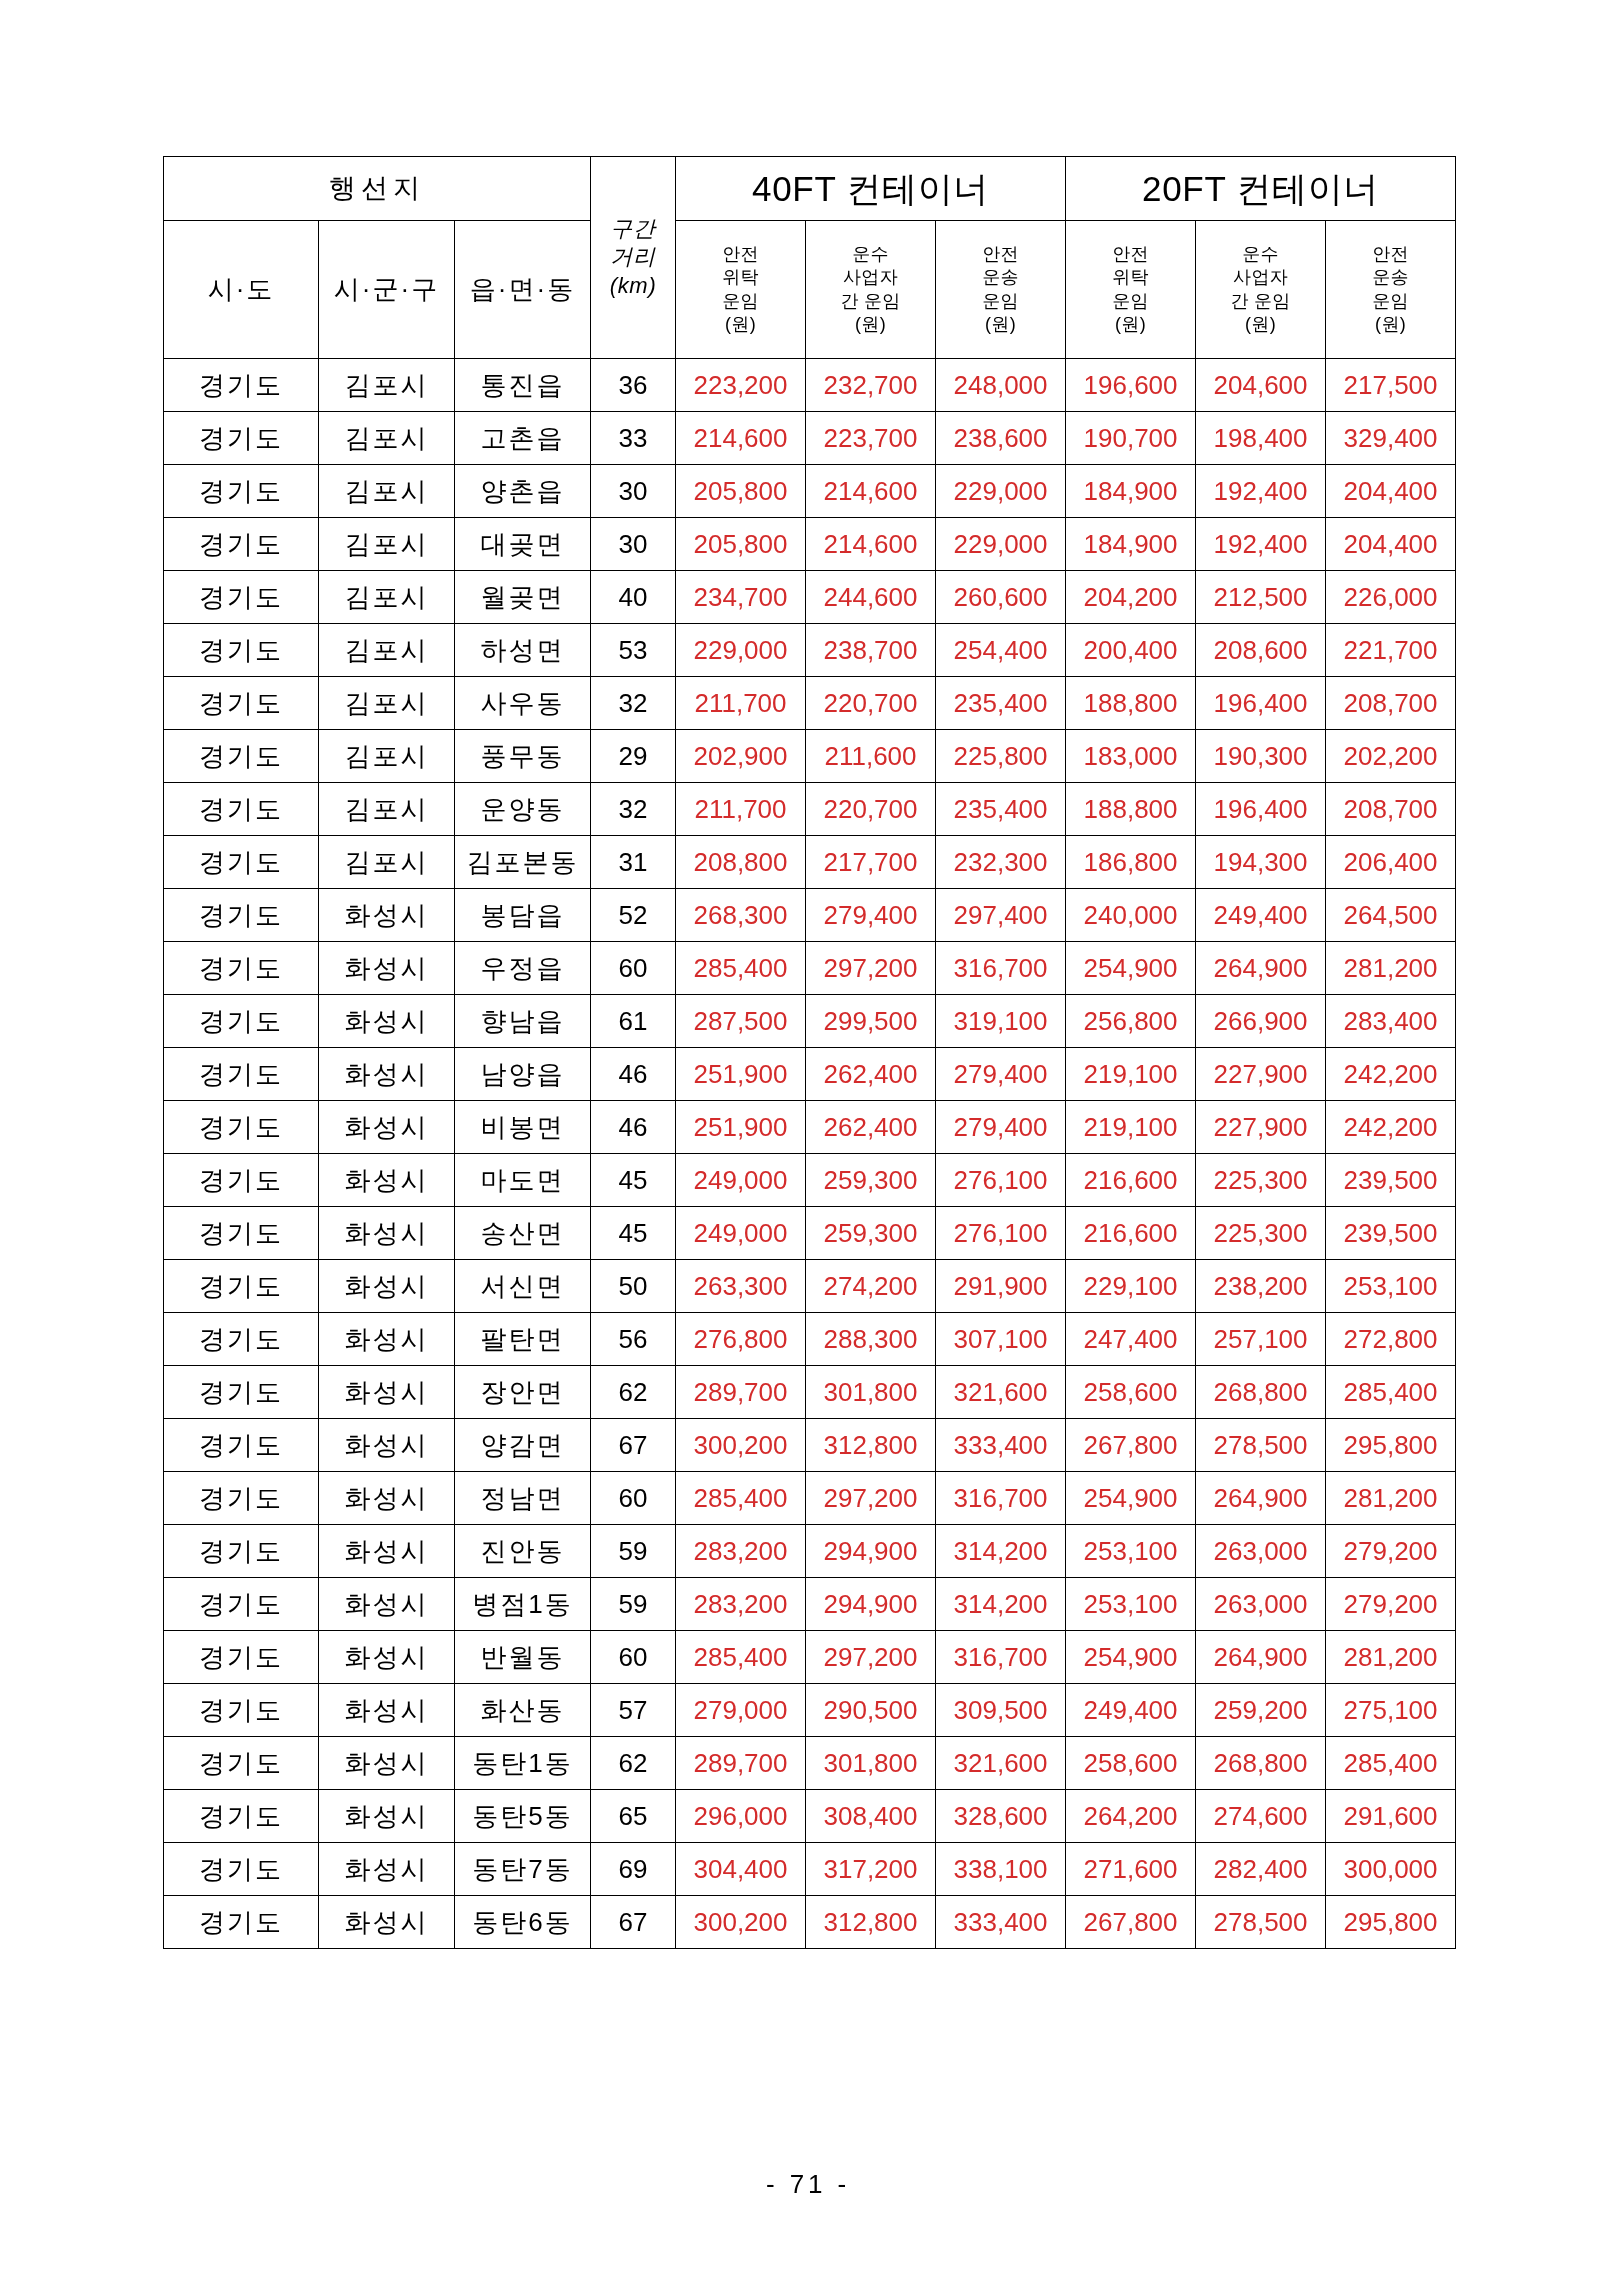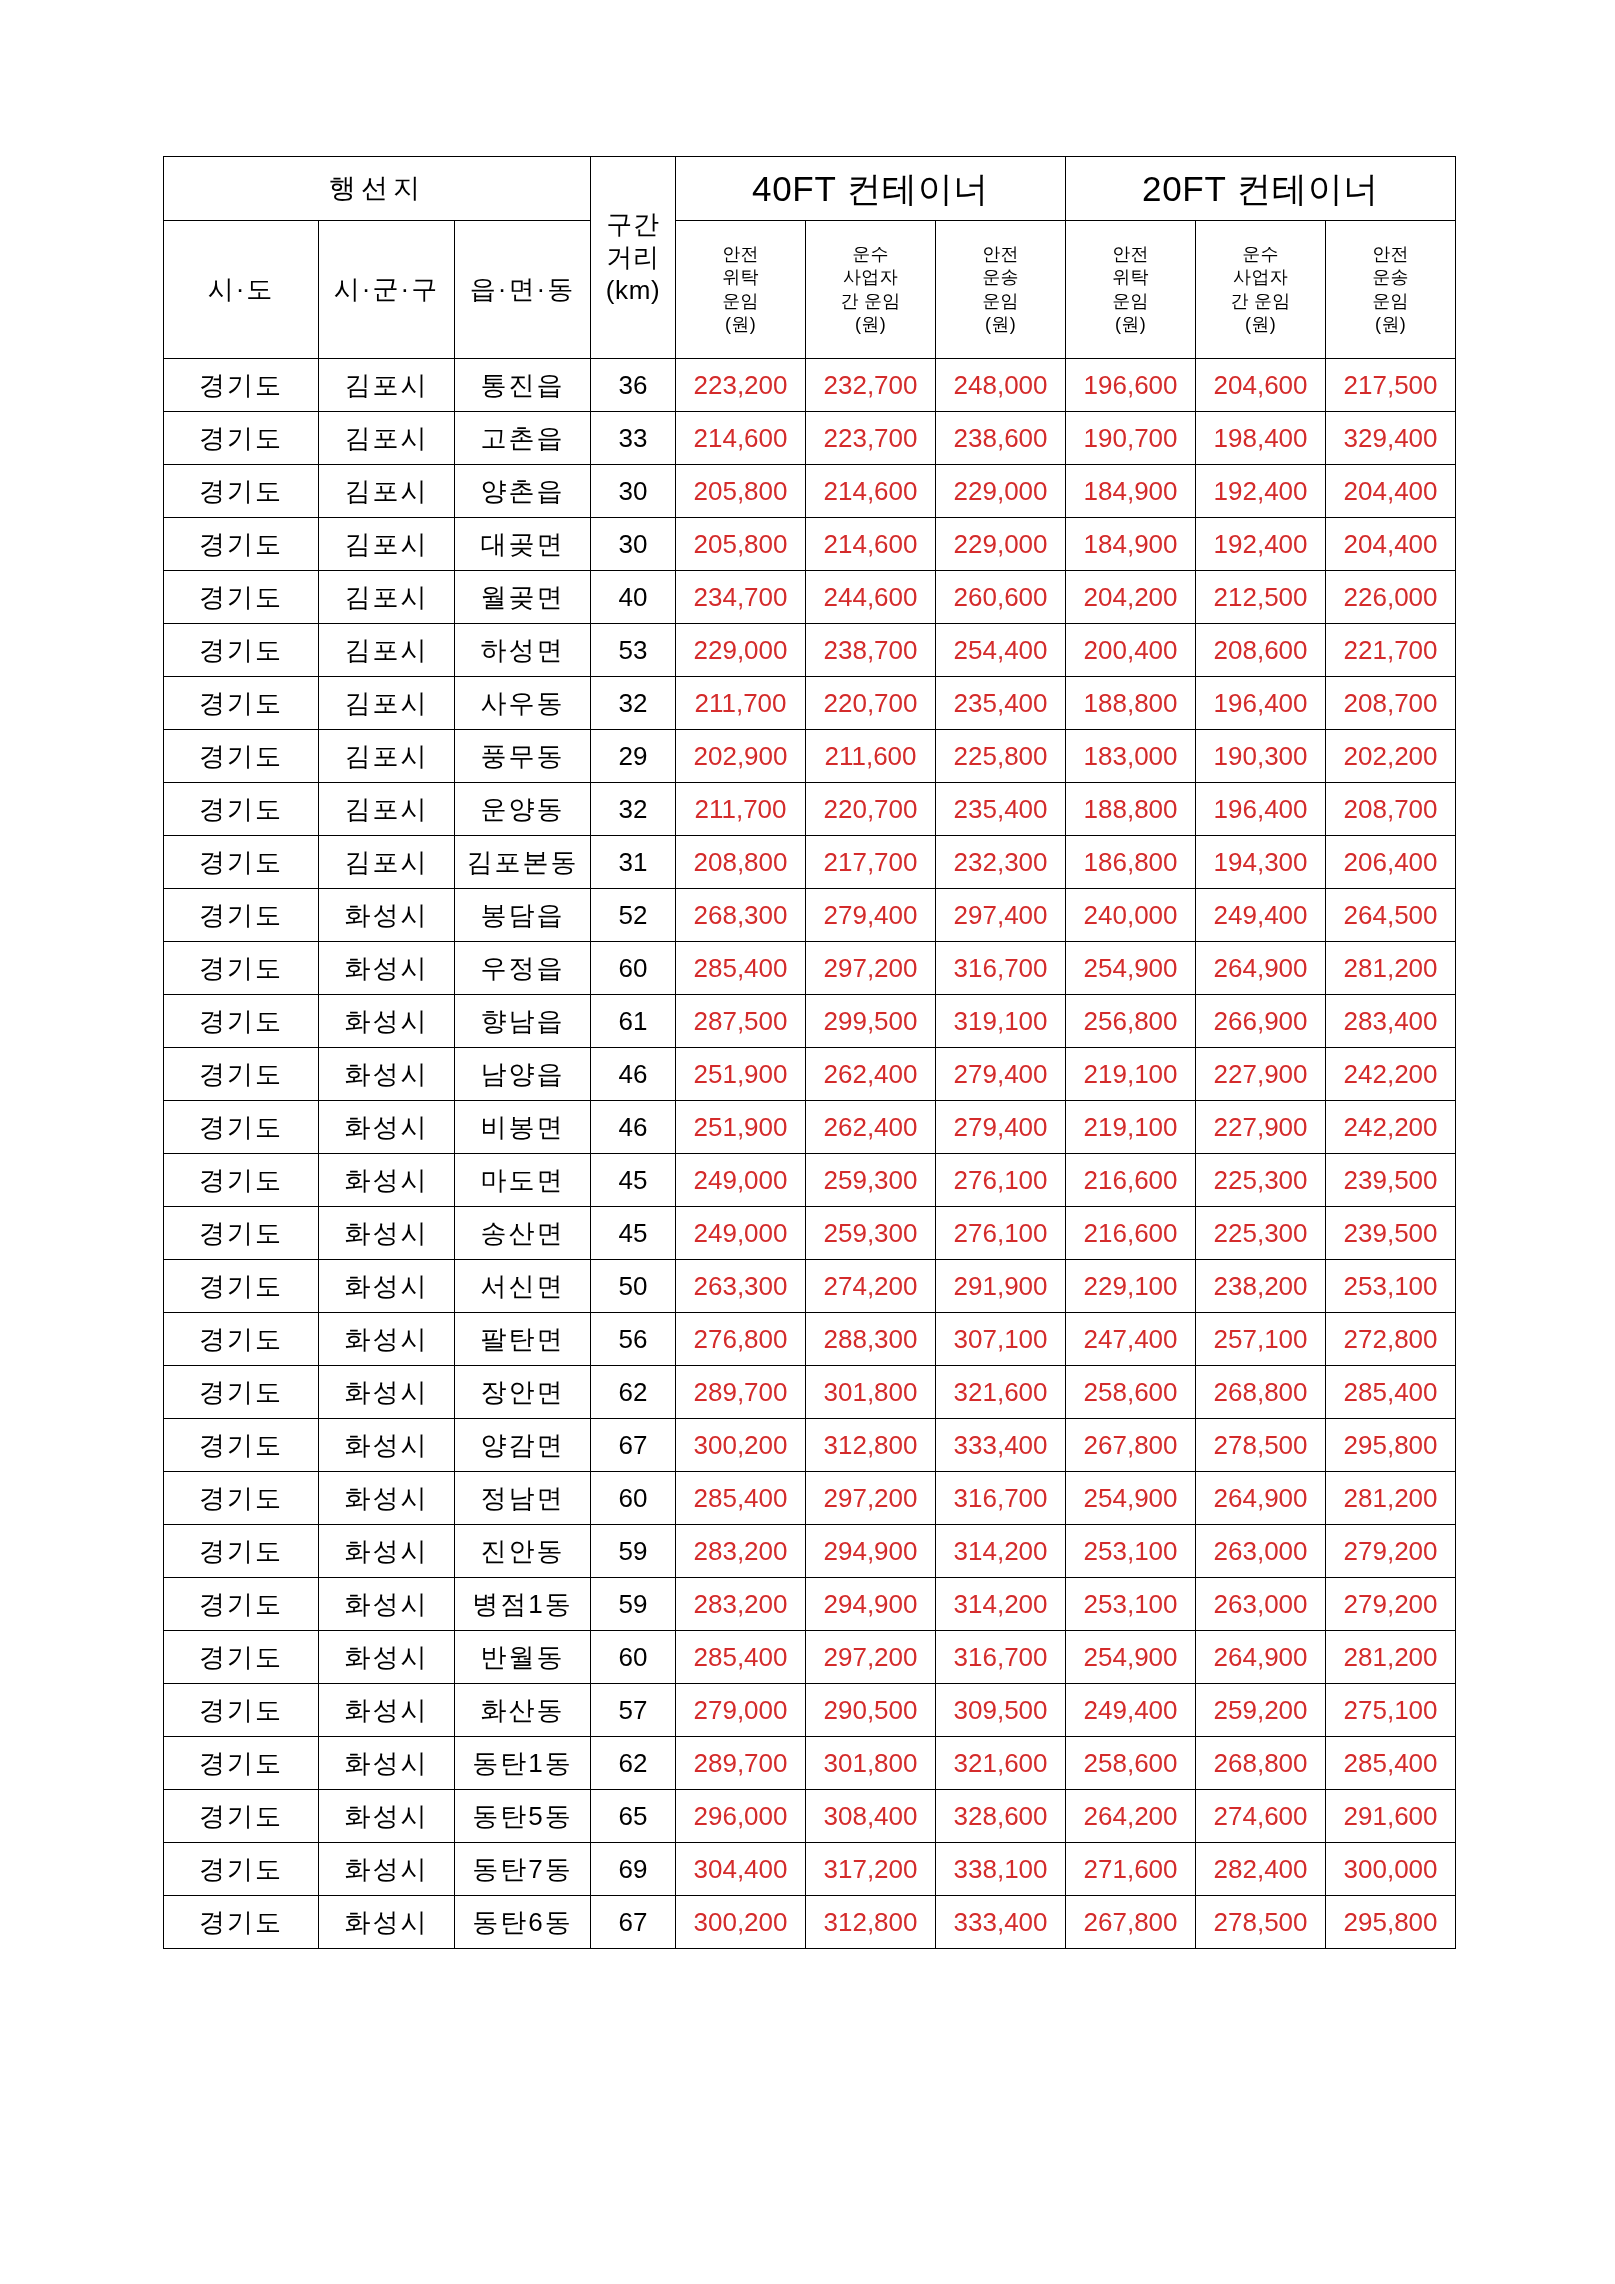--- a/index.html
+++ b/index.html
@@ -41,21 +41,21 @@
   col.c-dist     { width: 85px; }
   col.c-money    { width: 130px; }
 
   thead th {
     font-size: 26px;
     line-height: 1.30;
     letter-spacing: 0.3px;
   }
   .hdr-group-dest { height: 63px; font-size: 27px; letter-spacing: 5.2px; }
   .hdr-group-ft   { height: 63px; font-size: 35px; letter-spacing: 0.7px; }
-  .hdr-dist       { font-size: 26px; line-height: 1.28; letter-spacing: 0.7px; }
+  .hdr-dist       { font-size: 22px; line-height: 1.28; letter-spacing: 0.7px; font-style: italic; }
   .hdr-sub        { height: 137px; font-size: 18px; line-height: 1.30; }
   .hdr-small-col  { font-size: 26px; letter-spacing: 2px; }
 
   tbody td {
     height: 52px;
     font-size: 26px;
   }
   td.name { letter-spacing: 2px; }
   td.num  { letter-spacing: 0px; margin-top: 10px; }
   td.money {
@@ -502,14 +502,15 @@
           <td class="money">300,200</td>
           <td class="money">312,800</td>
           <td class="money">333,400</td>
           <td class="money">267,800</td>
           <td class="money">278,500</td>
           <td class="money">295,800</td>
         </tr>
       </tbody>
   </table>
 
+  <div class="pagenum">- 71 -</div>
 </div>
 
 
 </body></html>

